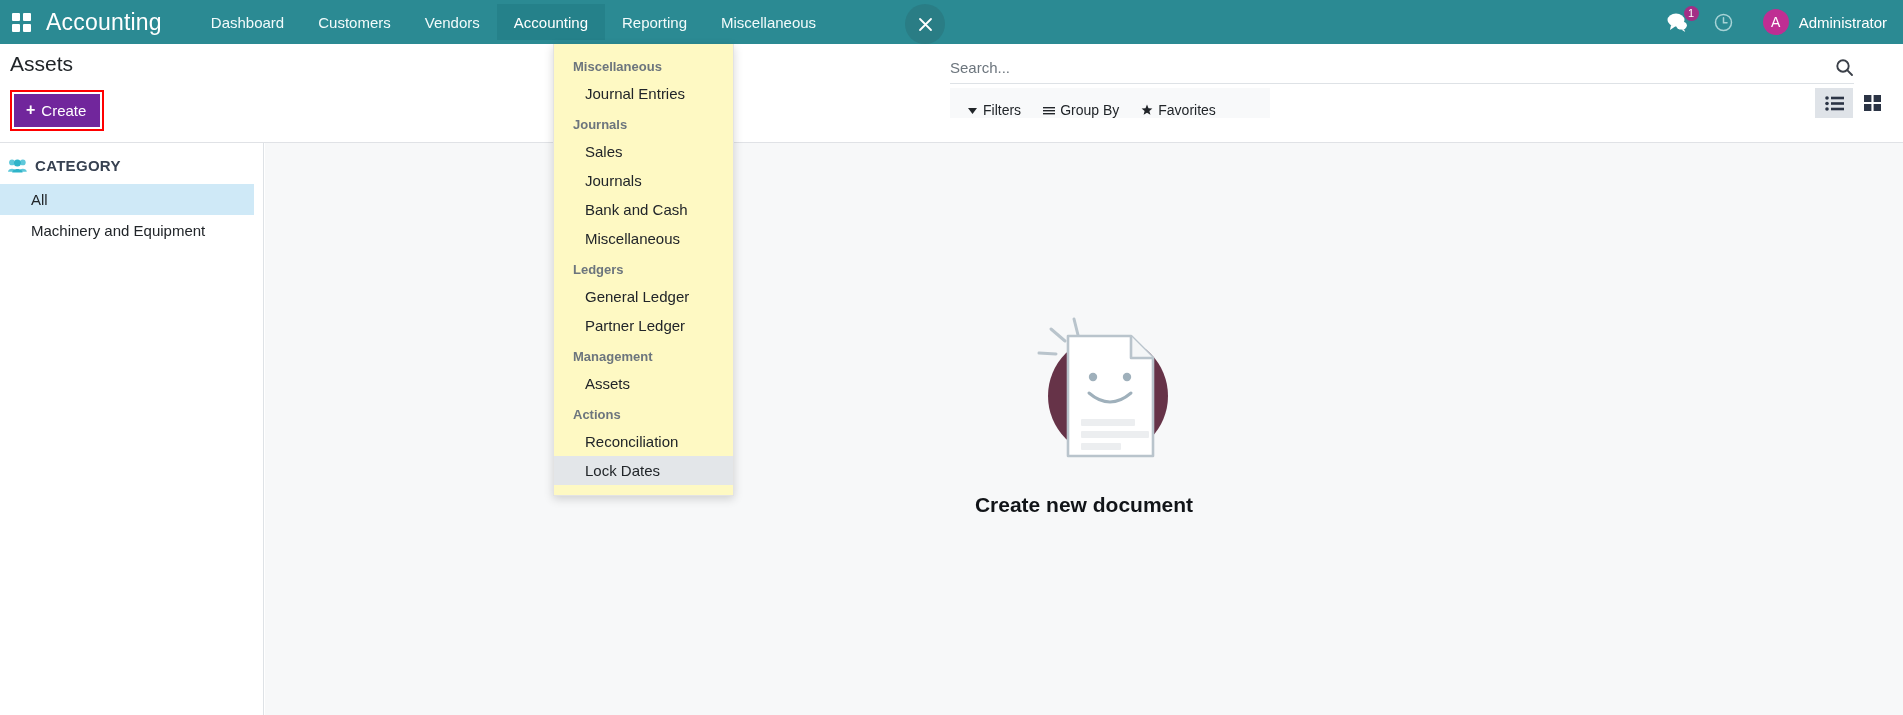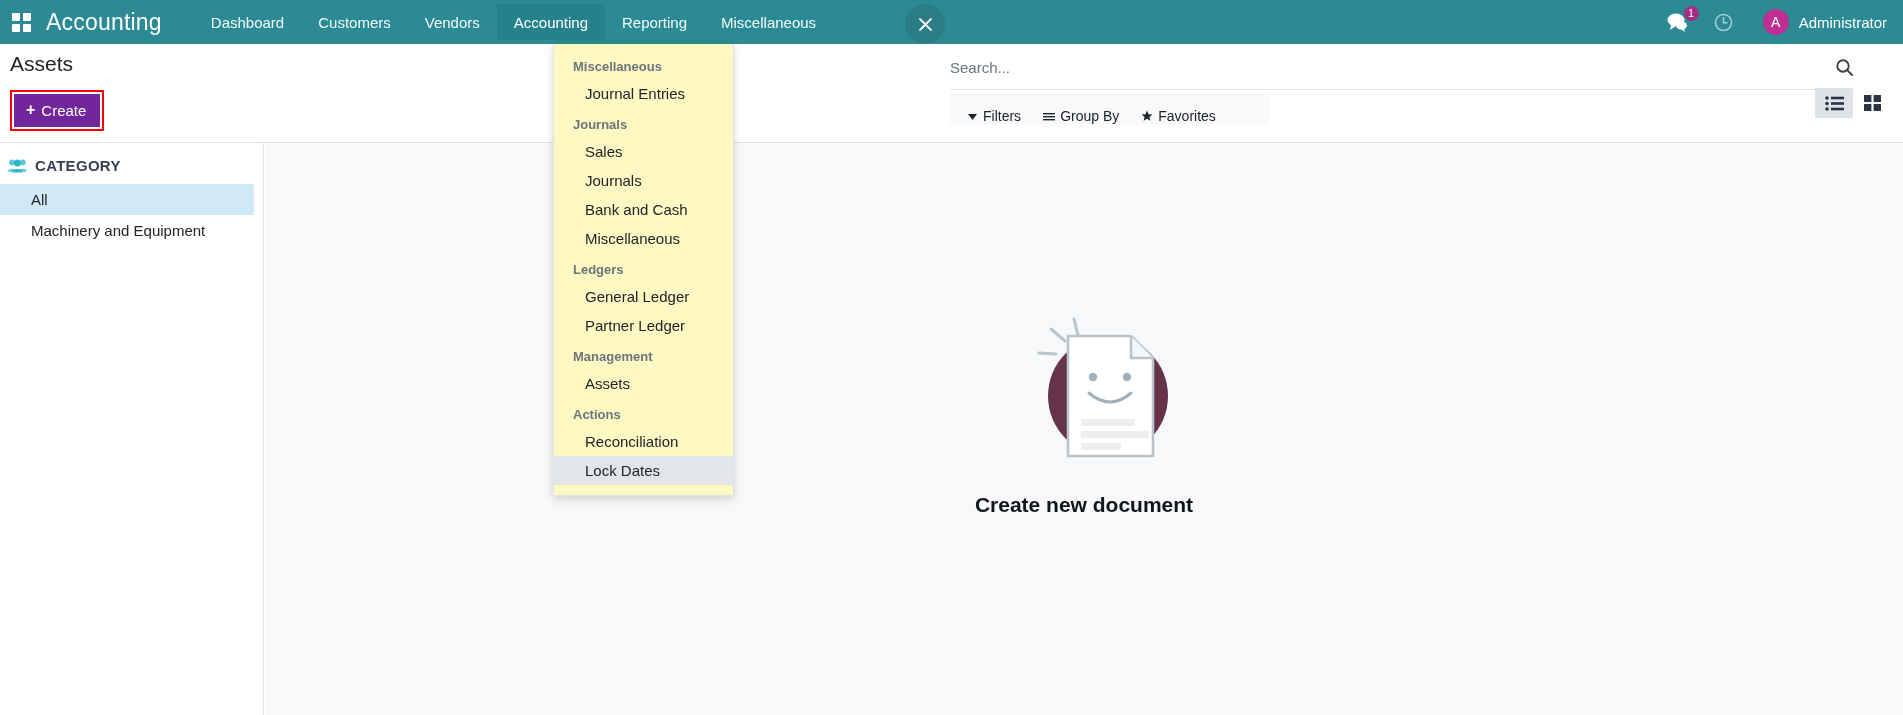--- a/index.html
+++ b/index.html
@@ -96,21 +96,21 @@
     font-family: "Liberation Sans", sans-serif;
   }
   .create-btn .plus { font-size: 16px; margin-right: 6px; font-weight: 700; }
 
   .searchview {
     position: absolute; left: 950px; top: 14px; width: 904px;
   }
   .search-row {
     display: flex; align-items: center;
     border-bottom: 1px solid #dee2e6;
-    padding-bottom: 12px;
+    padding-bottom: 6px;
   }
   .search-placeholder {
     font-size: 15px; color: #6c757d; flex: 1;
     cursor: text;
   }
   .search-mag { padding-left: 8px; cursor: pointer; display:flex;}
   .facets {
     display: flex; align-items: flex-end;
     background: #f8f9fa;
     margin-top: 4px; height: 30px; width: 320px;

